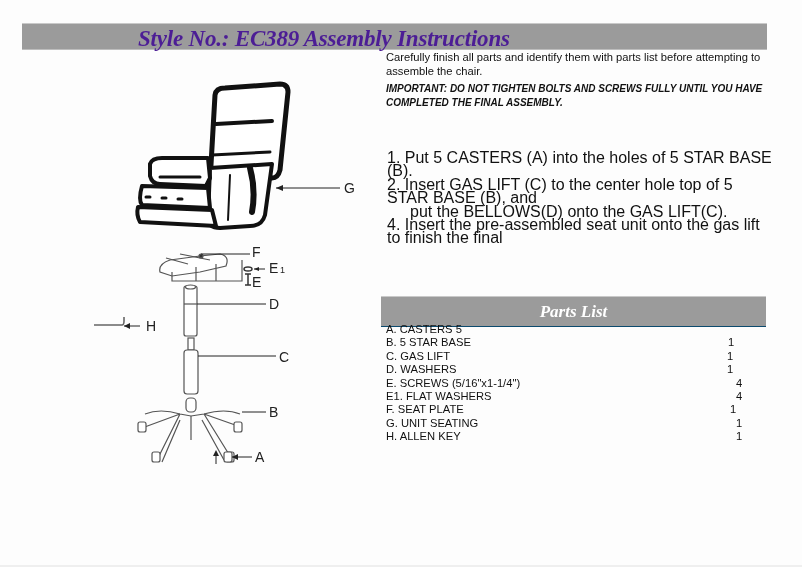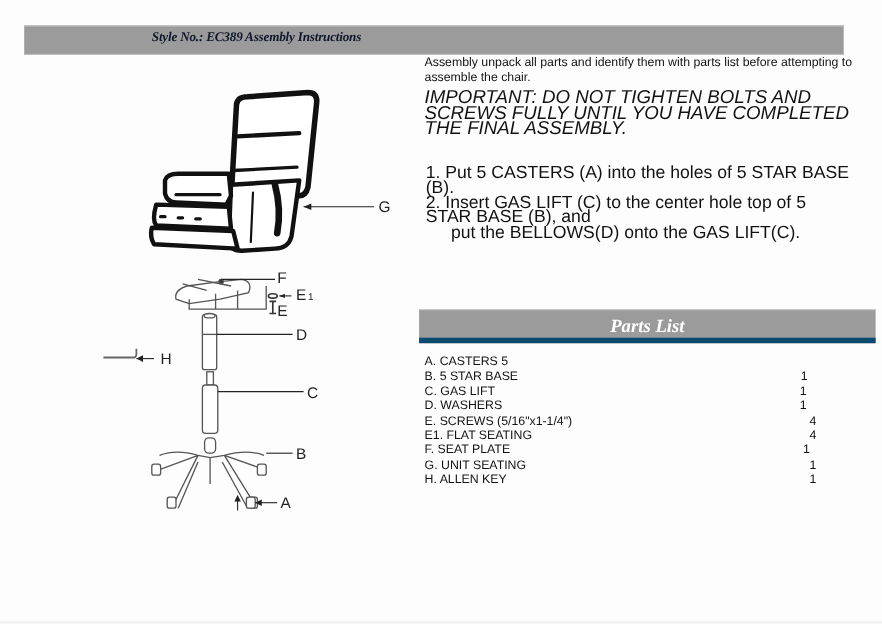--- a/index.html
+++ b/index.html
@@ -6,39 +6,39 @@
     html, body { width: 802px; height: 567px; background: #fdfdfd; overflow: hidden; }
     body { position: relative; font-family: "Liberation Sans", sans-serif; color: #111; }
 
     .header-bar {
       position: absolute; left: 22px; top: 23px; width: 745px; height: 27px;
       background: #9b9b9b; border-top: 1px solid #c9c9c9; border-bottom: 1px solid #bdbdbd;
     }
     .header-title {
       position: absolute; left: 116px; top: 2px;
       font-family: "Liberation Serif", serif; font-style: italic; font-weight: bold;
-      font-size: 12px; color: #0f172a; letter-spacing: -0.2px; white-space: nowrap;
+      font-size: 23px; color: #4c1d95; letter-spacing: -0.2px; white-space: nowrap;
     }
 
     .intro { position: absolute; left: 386px; top: 50px; width: 390px; font-size: 11.2px; line-height: 14px; }
     .important {
       position: absolute; left: 386px; top: 82px; width: 390px;
-      font-size: 17px; line-height: 14px; font-weight: normal; font-style: italic;
+      font-size: 10px; line-height: 14px; font-weight: bold; font-style: italic;
     }
 
     .steps { position: absolute; left: 387px; top: 151px; width: 390px; list-style: none; font-size: 16px; line-height: 13.4px; }
     .steps li { margin-bottom: 0; }
     .steps .cont { display: block; }
     .steps li.s2 .cont { padding-left: 23px; }
     .steps li.s3 .cont { padding-left: 17px; }
     .steps li.s4 .cont { padding-left: 17px; }
 
     .parts-bar {
-      position: absolute; left: 381px; top: 281px; width: 415px; height: 31px;
-      background: #9b9b9b; border-top: 1px solid #c9c9c9; border-bottom: 5px solid #0c4a6e;
+      position: absolute; left: 381px; top: 296px; width: 385px; height: 31px;
+      background: #9b9b9b; border-top: 1px solid #c9c9c9; border-bottom: 1px solid #0c4a6e;
     }
     .parts-title {
       position: absolute; left: 0; right: 0; top: 5px; text-align: center;
       font-family: "Liberation Serif", serif; font-style: italic; font-weight: bold;
       font-size: 17px; color: #ffffff;
     }
 
     .parts-list { position: absolute; left: 386px; top: 323px; width: 380px; font-size: 11.2px; line-height: 13.4px; }
     .part-row { position: relative; height: 13.4px; white-space: nowrap; }
     .part-qty { position: absolute; top: 0; }
@@ -49,32 +49,33 @@
 
     .bottom-rule { position: absolute; left: 0; top: 565px; width: 802px; height: 2px; background: #efefef; }
   </style>
 </head>
 <body>
 
 <div class="header-bar">
   <div class="header-title">Style No.: EC389 Assembly Instructions</div>
 </div>
 
-<p class="intro">Assembly unpack all parts and identify them with parts list before attempting to assemble the chair.</p>
+<p class="intro">Carefully finish all parts and identify them with parts list before attempting to assemble the chair.</p>
 <p class="important">IMPORTANT: DO NOT TIGHTEN BOLTS AND SCREWS FULLY UNTIL YOU HAVE COMPLETED THE FINAL ASSEMBLY.</p>
 
 <ol class="steps">
   <li class="s1">
     <span>1. Put 5 CASTERS (A) into the holes of 5 STAR BASE (B).</span>
   </li>
   <li class="s2">
     <span>2. Insert GAS LIFT (C) to the center hole top of 5 STAR BASE (B), and</span>
     <span class="cont">put the BELLOWS(D) onto the GAS LIFT(C).</span>
   </li>
   <li class="s4">
+    <span>4. Insert the pre-assembled seat unit onto the gas lift to finish the final</span>
   </li>
 </ol>
 
 <div class="parts-bar">
   <div class="parts-title">Parts List</div>
 </div>
 
 <div class="parts-list">
   <div class="part-row">
     <span>A. CASTERS 5</span>
@@ -90,21 +91,21 @@
   </div>
   <div class="part-row">
     <span>D. WASHERS</span>
     <span class="part-qty" style="left:341px">1</span>
   </div>
   <div class="part-row">
     <span>E. SCREWS (5/16"x1-1/4")</span>
     <span class="part-qty" style="left:350px">4</span>
   </div>
   <div class="part-row">
-    <span>E1. FLAT SEATING</span>
+    <span>E1. FLAT WASHERS</span>
     <span class="part-qty" style="left:350px">4</span>
   </div>
   <div class="part-row">
     <span>F. SEAT PLATE</span>
     <span class="part-qty" style="left:344px">1</span>
   </div>
   <div class="part-row">
     <span>G. UNIT SEATING</span>
     <span class="part-qty" style="left:350px">1</span>
   </div>

